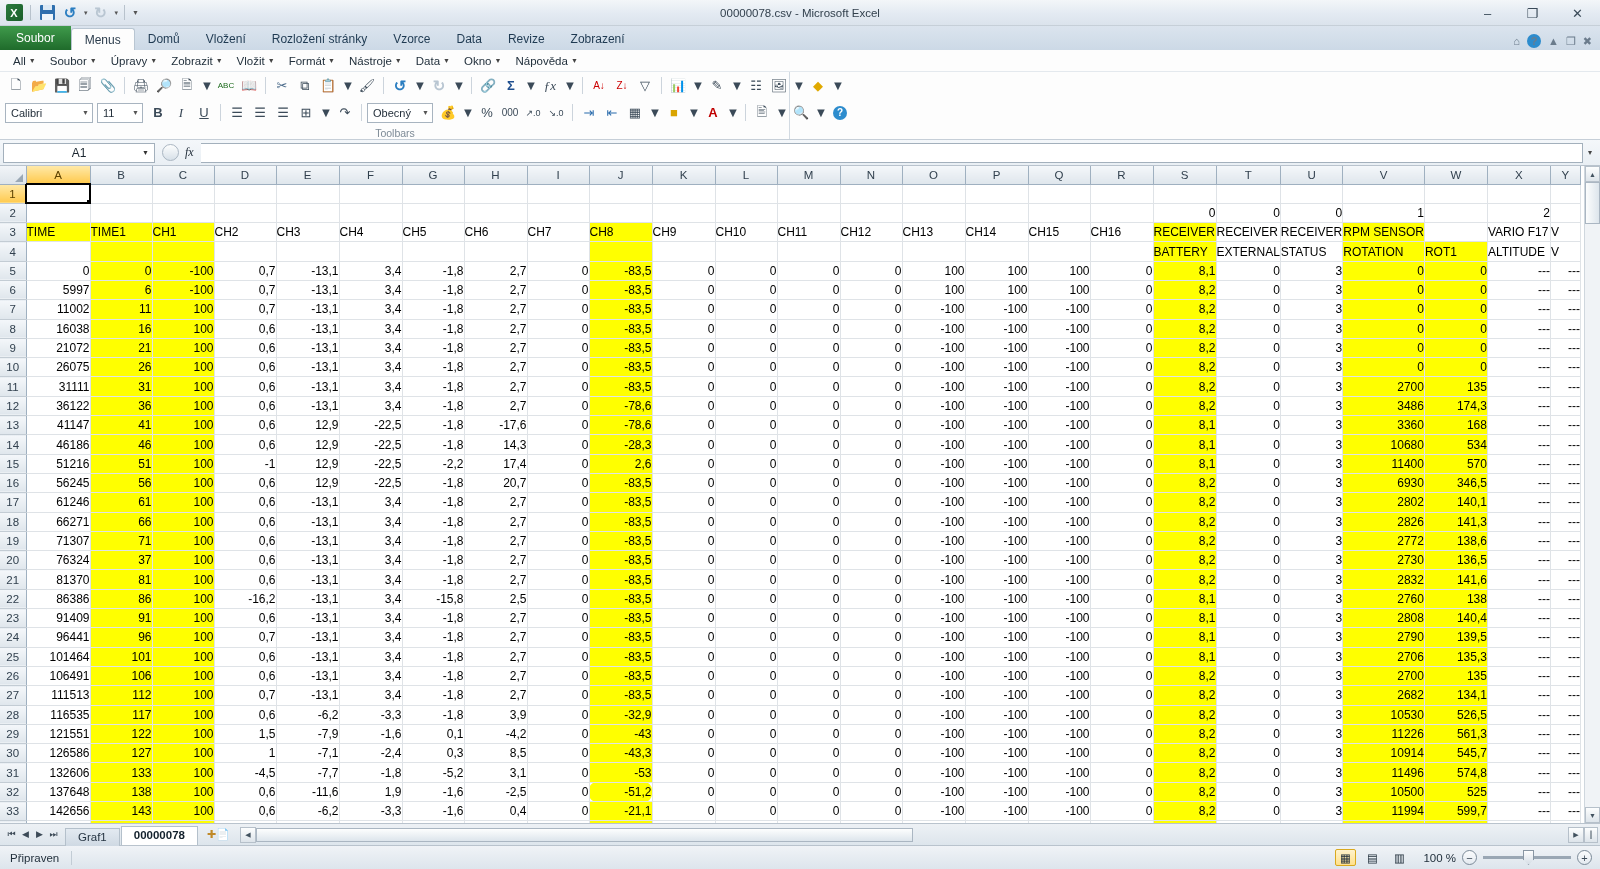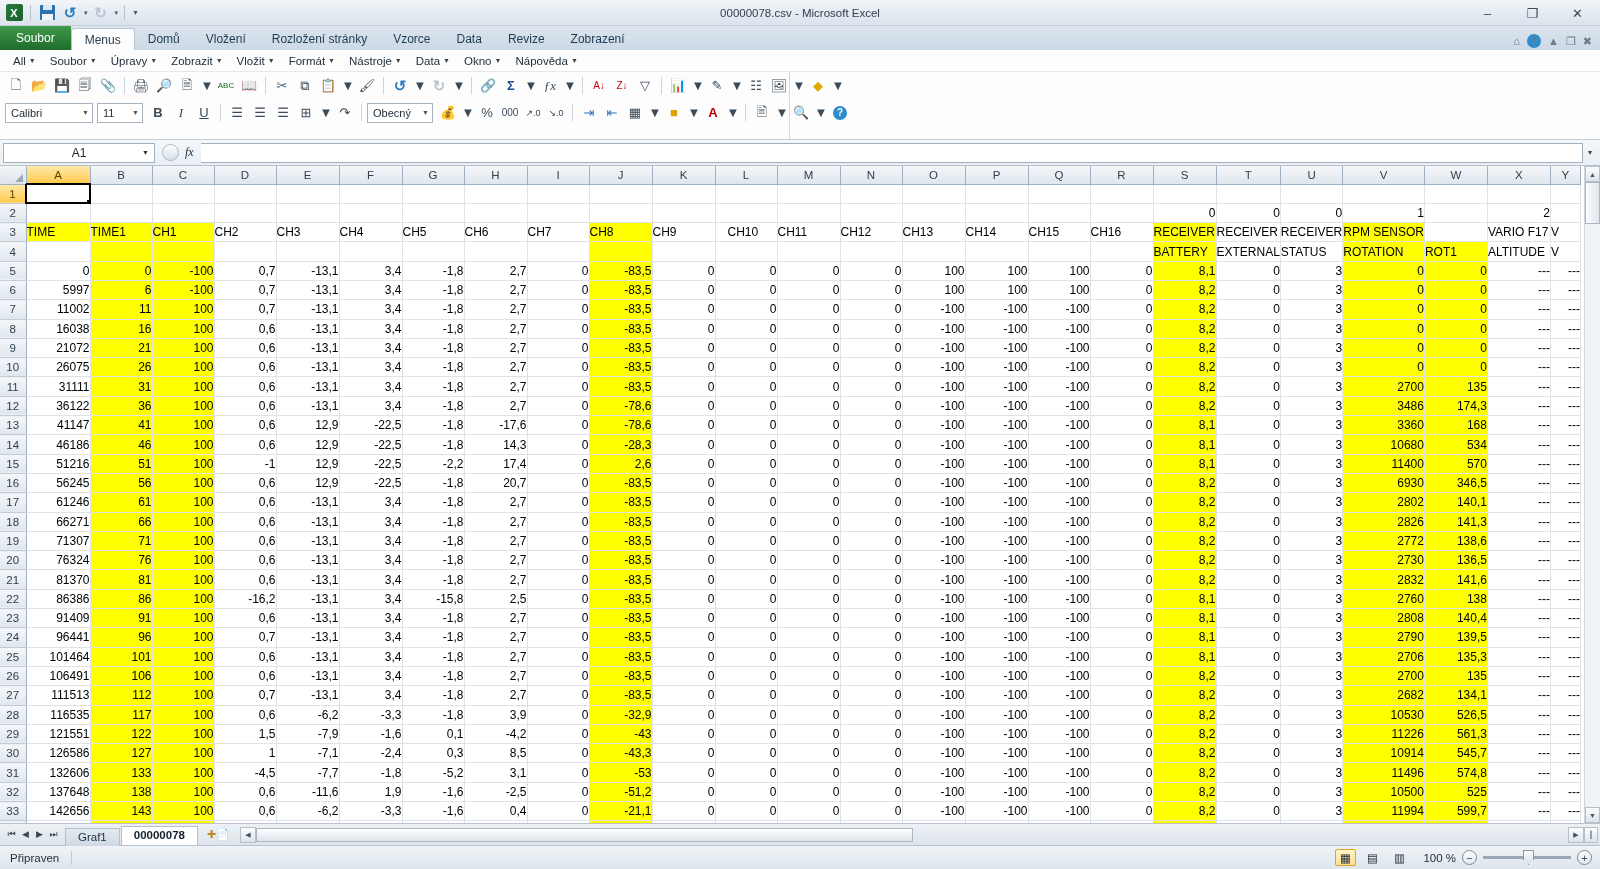--- a/index.html
+++ b/index.html
@@ -427,20 +427,21 @@
       <div class="tb sm caret">▼</div>
       <div class="tbsep"></div>
       <div class="tb">🖹</div>
       <div class="tb sm caret">▼</div>
       <div class="tb">🔍</div>
       <div class="tb sm caret">▼</div>
       <div class="tb">
           <span class="help-ico">?</span>
         </div>
     </div>
+    <div class="toolbars-label">Toolbars</div>
     <div class="tb-divider-v"></div>
   </div>
 
   <div class="formulabar">
     <div class="namebox">
       <span>A1</span>
       <span class="dn">▼</span>
     </div>
     <div class="fx-sep">
       <div class="fx-round"></div>
@@ -546,21 +547,21 @@
               <td class="cell txt hl" style="width: 62px;">TIME1</td>
               <td class="cell txt hl" style="width: 62px;">CH1</td>
               <td class="cell txt" style="width: 62px;">CH2</td>
               <td class="cell txt" style="width: 63px;">CH3</td>
               <td class="cell txt" style="width: 63px;">CH4</td>
               <td class="cell txt" style="width: 62px;">CH5</td>
               <td class="cell txt" style="width: 63px;">CH6</td>
               <td class="cell txt" style="width: 62px;">CH7</td>
               <td class="cell txt hl" style="width: 63px;">CH8</td>
               <td class="cell txt" style="width: 63px;">CH9</td>
-              <td class="cell txt" style="width: 62px; padding-left: 12px;">CH10</td>
+              <td class="cell txt" style="width: 62px;">CH10</td>
               <td class="cell txt" style="width: 63px;">CH11</td>
               <td class="cell txt" style="width: 62px;">CH12</td>
               <td class="cell txt" style="width: 63px;">CH13</td>
               <td class="cell txt" style="width: 63px;">CH14</td>
               <td class="cell txt" style="width: 62px;">CH15</td>
               <td class="cell txt" style="width: 63px;">CH16</td>
               <td class="cell txt hl" style="width: 63px;">RECEIVER</td>
               <td class="cell txt" style="width: 63px;">RECEIVER</td>
               <td class="cell txt" style="width: 62px;">RECEIVER</td>
               <td class="cell txt hl overflowtxt" style="width: 63px;">RPM SENSOR</td>
@@ -1012,21 +1013,21 @@
               <td class="cell num" style="width: 63px;">0</td>
               <td class="cell num" style="width: 62px;">3</td>
               <td class="cell num hl" style="width: 63px;">2772</td>
               <td class="cell num hl" style="width: 63px;">138,6</td>
               <td class="cell num" style="width: 63px;">---</td>
               <td class="cell num" style="width: 30px;">---</td>
             </tr>
             <tr>
               <td class="rowh">20</td>
               <td class="cell num" style="width: 64px;">76324</td>
-              <td class="cell num hl" style="width: 62px;">76</td>
+              <td class="cell num hl" style="width: 62px;">37</td>
               <td class="cell num hl" style="width: 62px;">100</td>
               <td class="cell num" style="width: 62px;">0,6</td>
               <td class="cell num" style="width: 63px;">-13,1</td>
               <td class="cell num" style="width: 63px;">3,4</td>
               <td class="cell num" style="width: 62px;">-1,8</td>
               <td class="cell num" style="width: 63px;">2,7</td>
               <td class="cell num" style="width: 62px;">0</td>
               <td class="cell num hl" style="width: 63px;">-83,5</td>
               <td class="cell num" style="width: 63px;">0</td>
               <td class="cell num" style="width: 62px;">0</td>
@@ -1356,21 +1357,21 @@
               <td class="rowh">32</td>
               <td class="cell num" style="width: 64px;">137648</td>
               <td class="cell num hl" style="width: 62px;">138</td>
               <td class="cell num hl" style="width: 62px;">100</td>
               <td class="cell num" style="width: 62px;">0,6</td>
               <td class="cell num" style="width: 63px;">-11,6</td>
               <td class="cell num" style="width: 63px;">1,9</td>
               <td class="cell num" style="width: 62px;">-1,6</td>
               <td class="cell num" style="width: 63px;">-2,5</td>
               <td class="cell num" style="width: 62px;">0</td>
-              <td class="cell num hl" style="width: 63px;">-51,2</td>
+              <td class="cell num hl" style="width: 63px; border-radius: 8px;">-51,2</td>
               <td class="cell num" style="width: 63px;">0</td>
               <td class="cell num" style="width: 62px;">0</td>
               <td class="cell num" style="width: 63px;">0</td>
               <td class="cell num" style="width: 62px;">0</td>
               <td class="cell num" style="width: 63px;">-100</td>
               <td class="cell num" style="width: 63px;">-100</td>
               <td class="cell num" style="width: 62px;">-100</td>
               <td class="cell num" style="width: 63px;">0</td>
               <td class="cell num hl" style="width: 63px;">8,2</td>
               <td class="cell num" style="width: 63px;">0</td>

